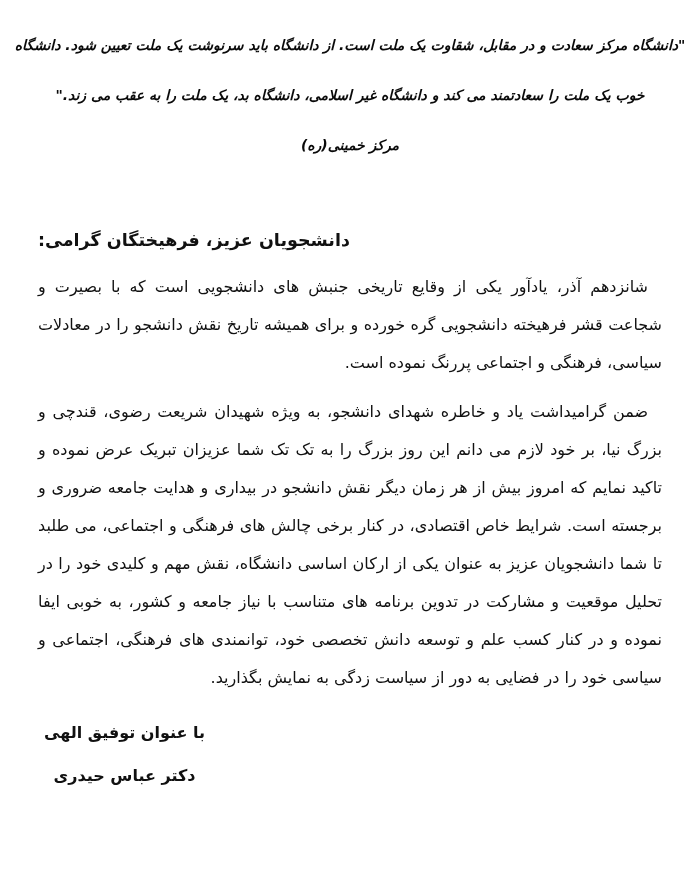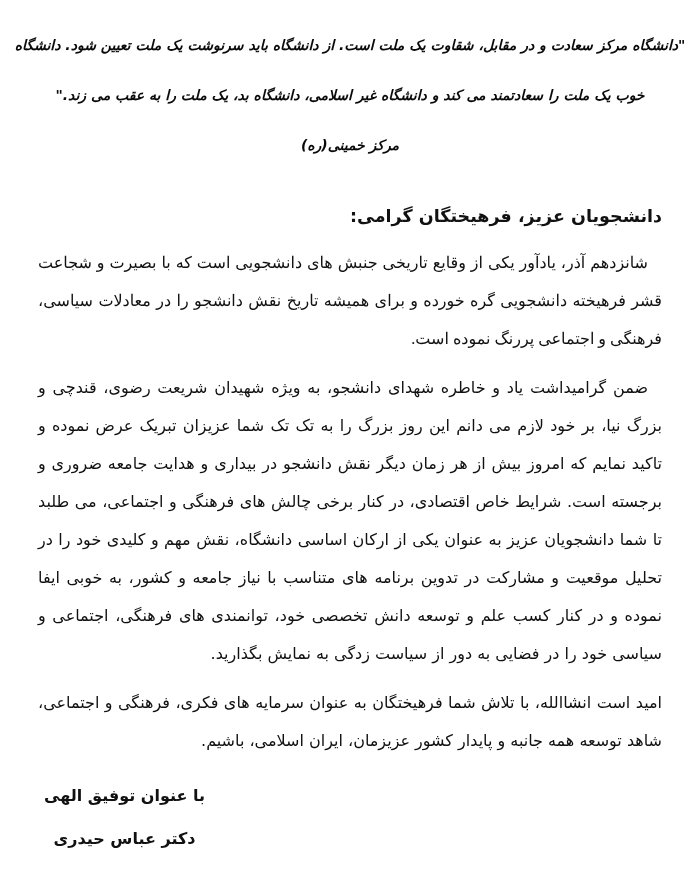--- a/index.html
+++ b/index.html
@@ -28,37 +28,36 @@
     font-weight: bold;
     font-style: italic;
     line-height: 50px;
     color: #0a0a0a;
   }
   .quote .attr {
     white-space: nowrap;
   }
   
   .salutation {
-    margin: 32px 0 0 0;
+    margin: 56px 0 0 0;
     font-size: 17.5px;
     font-weight: bold;
-    text-align: right;
+    text-align: left;
     line-height: 28px;
   }
   
   .para {
     margin: 0 0 11px 0;
     font-size: 16px;
     line-height: 38px;
     text-align: justify;
     text-justify: inter-word;
   }
   .para.first {
     margin-top: 14px;
-    font-family: Liberation Serif, serif;
   }
   .para.indent {
     text-indent: 14px;
   }
   
   .signature {
     margin-top: 14px;
     margin-left: 6px;
     margin-right: auto;
     width: max-content;
@@ -78,21 +77,20 @@
     <span>"دانشگاه مرکز سعادت و در مقابل، شقاوت یک ملت است. از دانشگاه باید سرنوشت یک ملت تعیین شود. دانشگاه خوب یک ملت را سعادتمند می کند و دانشگاه غیر اسلامی، دانشگاه بد، یک ملت را به عقب می زند." </span>
     <span class="attr">مرکز خمینی(ره)</span>
   </div>
 
   <div class="salutation">دانشجویان عزیز، فرهیختگان گرامی:</div>
 
   <p class="para first indent">شانزدهم آذر، یادآور یکی از وقایع تاریخی جنبش های دانشجویی است که با بصیرت و شجاعت قشر فرهیخته دانشجویی گره خورده  و برای همیشه تاریخ نقش دانشجو را در معادلات سیاسی، فرهنگی و اجتماعی پررنگ نموده است.</p>
 
   <p class="para indent">ضمن گرامیداشت یاد و خاطره شهدای دانشجو، به ویژه شهیدان شریعت رضوی، قندچی و بزرگ نیا، بر خود لازم می دانم این روز بزرگ را به تک تک شما عزیزان تبریک عرض نموده و تاکید نمایم که امروز بیش از هر زمان دیگر نقش دانشجو در بیداری و هدایت جامعه ضروری و برجسته است. شرایط خاص اقتصادی، در کنار برخی چالش های فرهنگی و اجتماعی، می طلبد تا شما دانشجویان عزیز به عنوان یکی از ارکان اساسی دانشگاه، نقش مهم و کلیدی خود را در تحلیل موقعیت و مشارکت در تدوین برنامه های متناسب با نیاز جامعه و کشور، به خوبی ایفا نموده و در کنار کسب علم و توسعه دانش تخصصی خود، توانمندی های فرهنگی، اجتماعی و سیاسی خود را در فضایی به دور از سیاست زدگی به نمایش بگذارید.</p>
 
-  <p class="para">امید است انشاالله، با تلاش شما فرهیختگان به عنوان سرمایه های فکری، فرهنگی و اجتماعی، شاهد توسعه همه جانبه و پایدار کشور عزیزمان، ایران اسلامی، باشیم.</p>
 
   <div class="signature">
     <div>با عنوان توفیق الهی</div>
     <div>دکتر عباس حیدری</div>
 
   </div>
 
 </div>
 
 </body></html>

